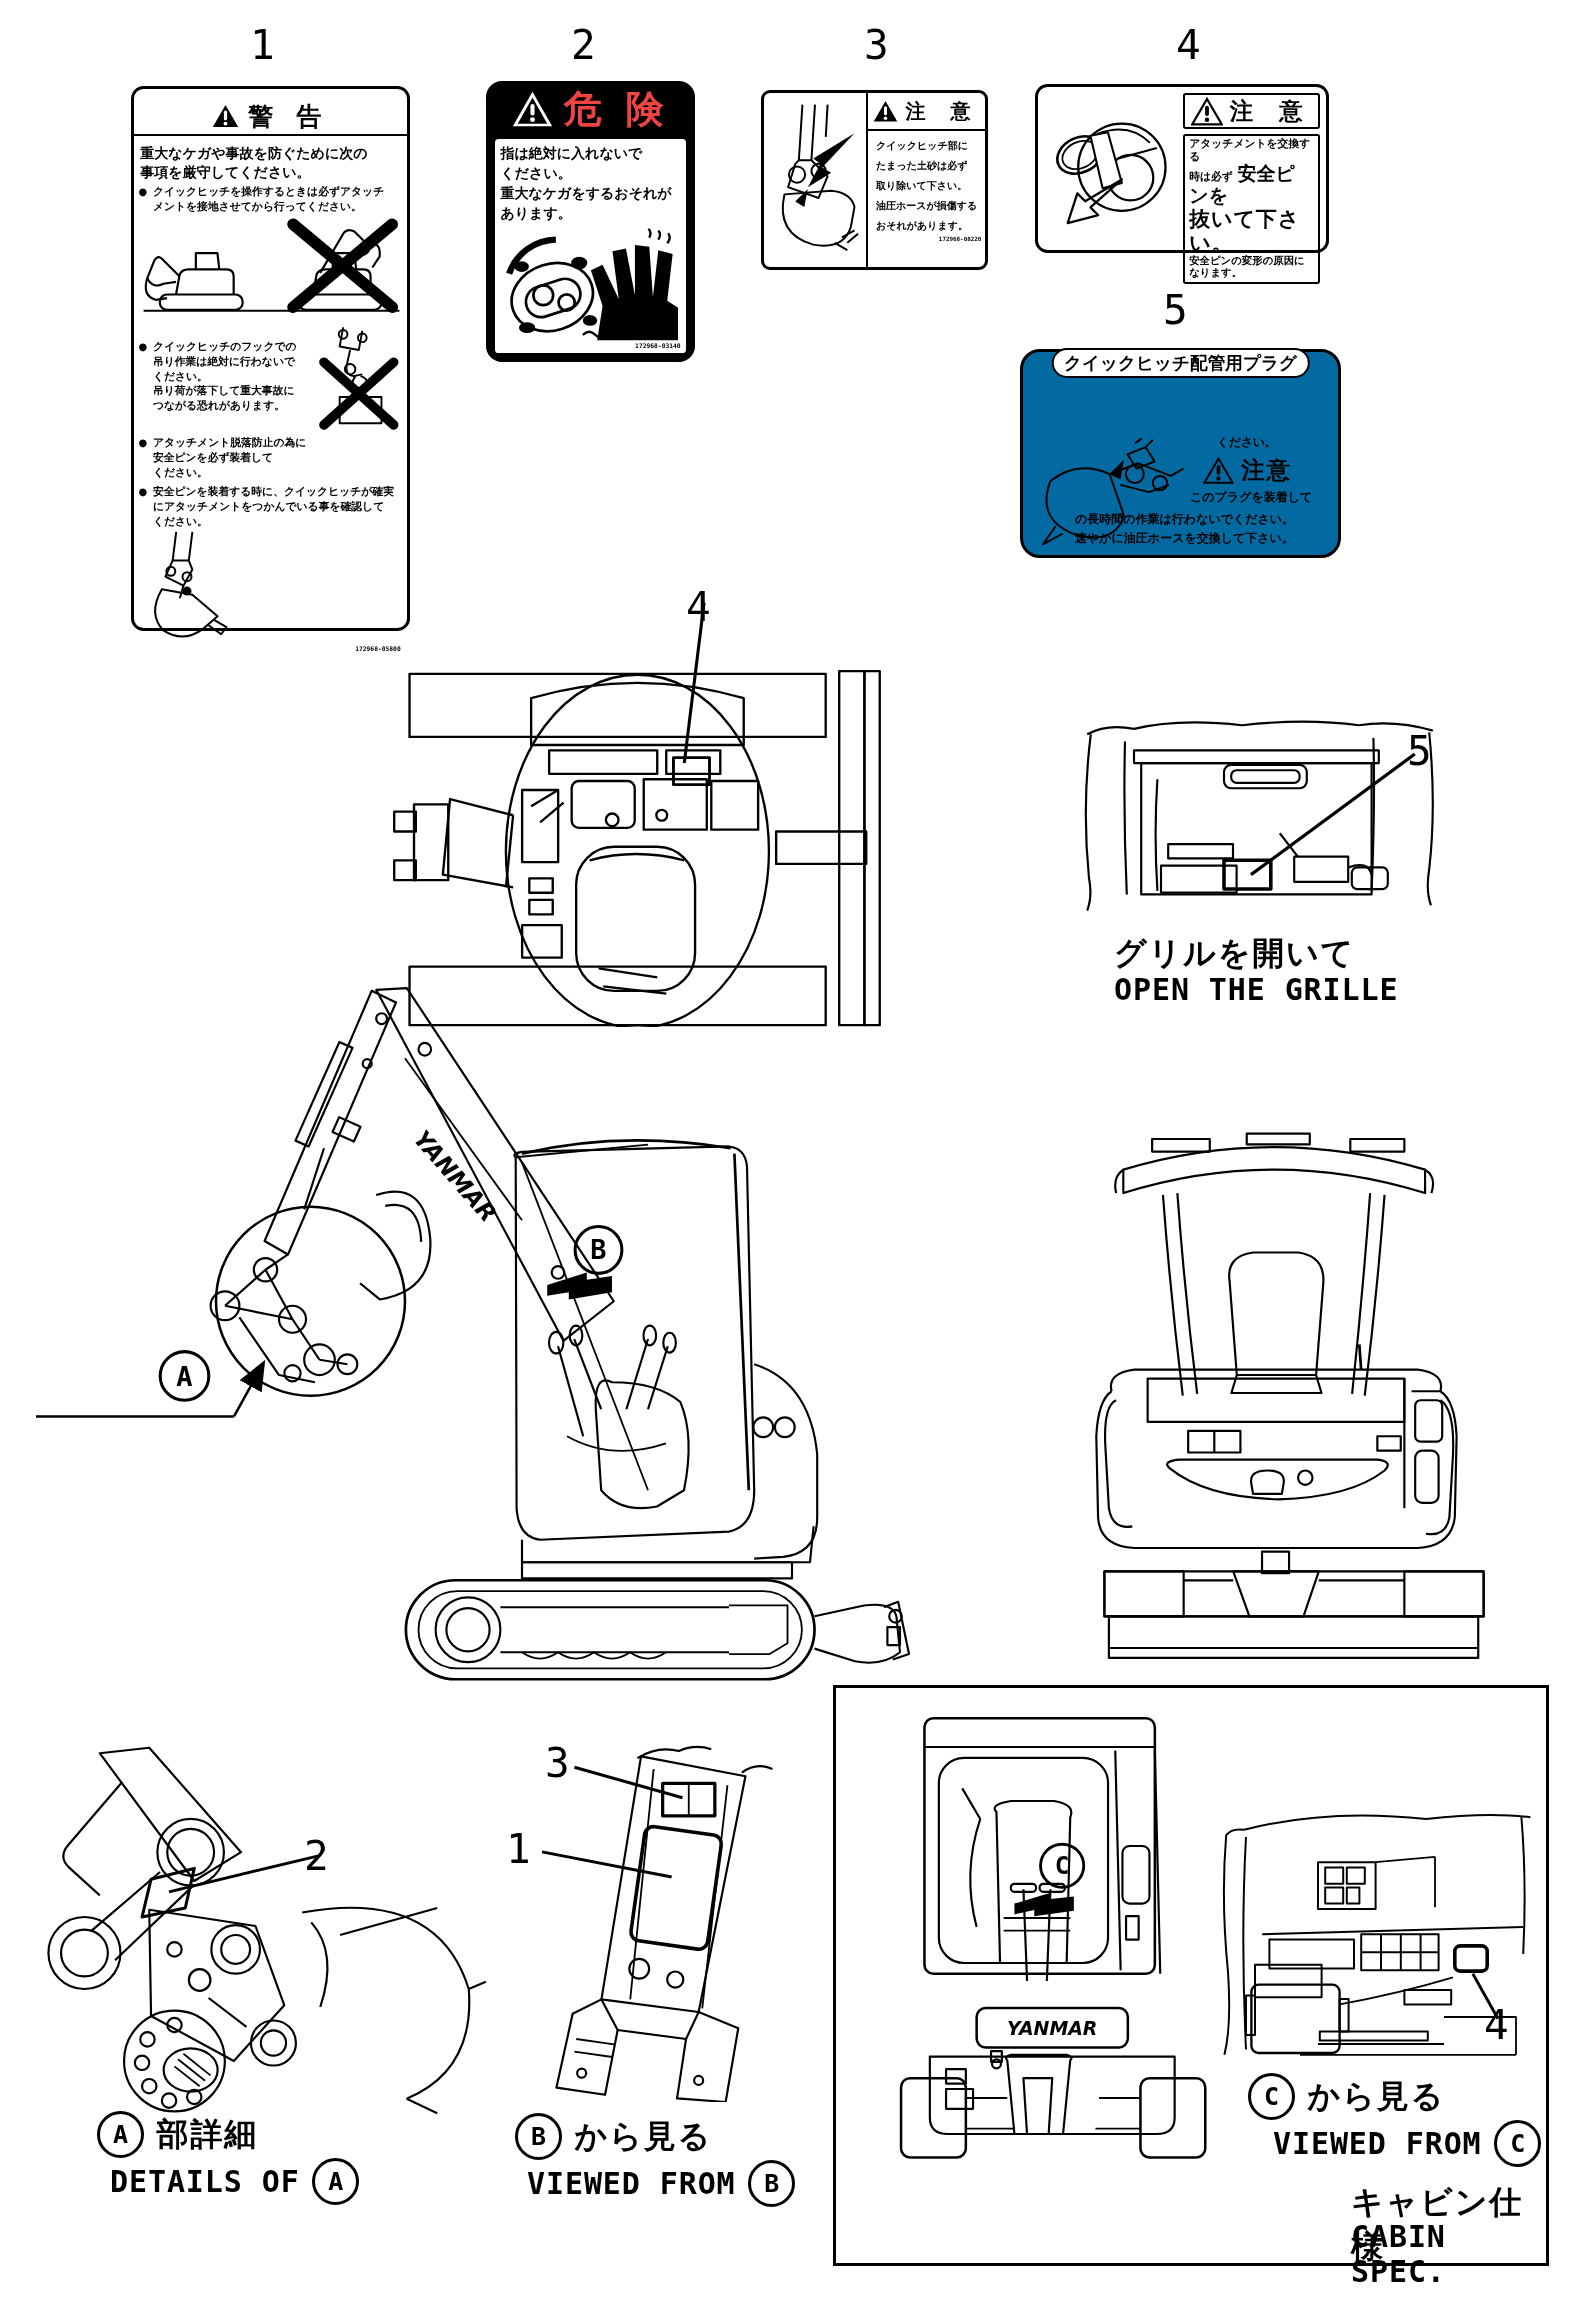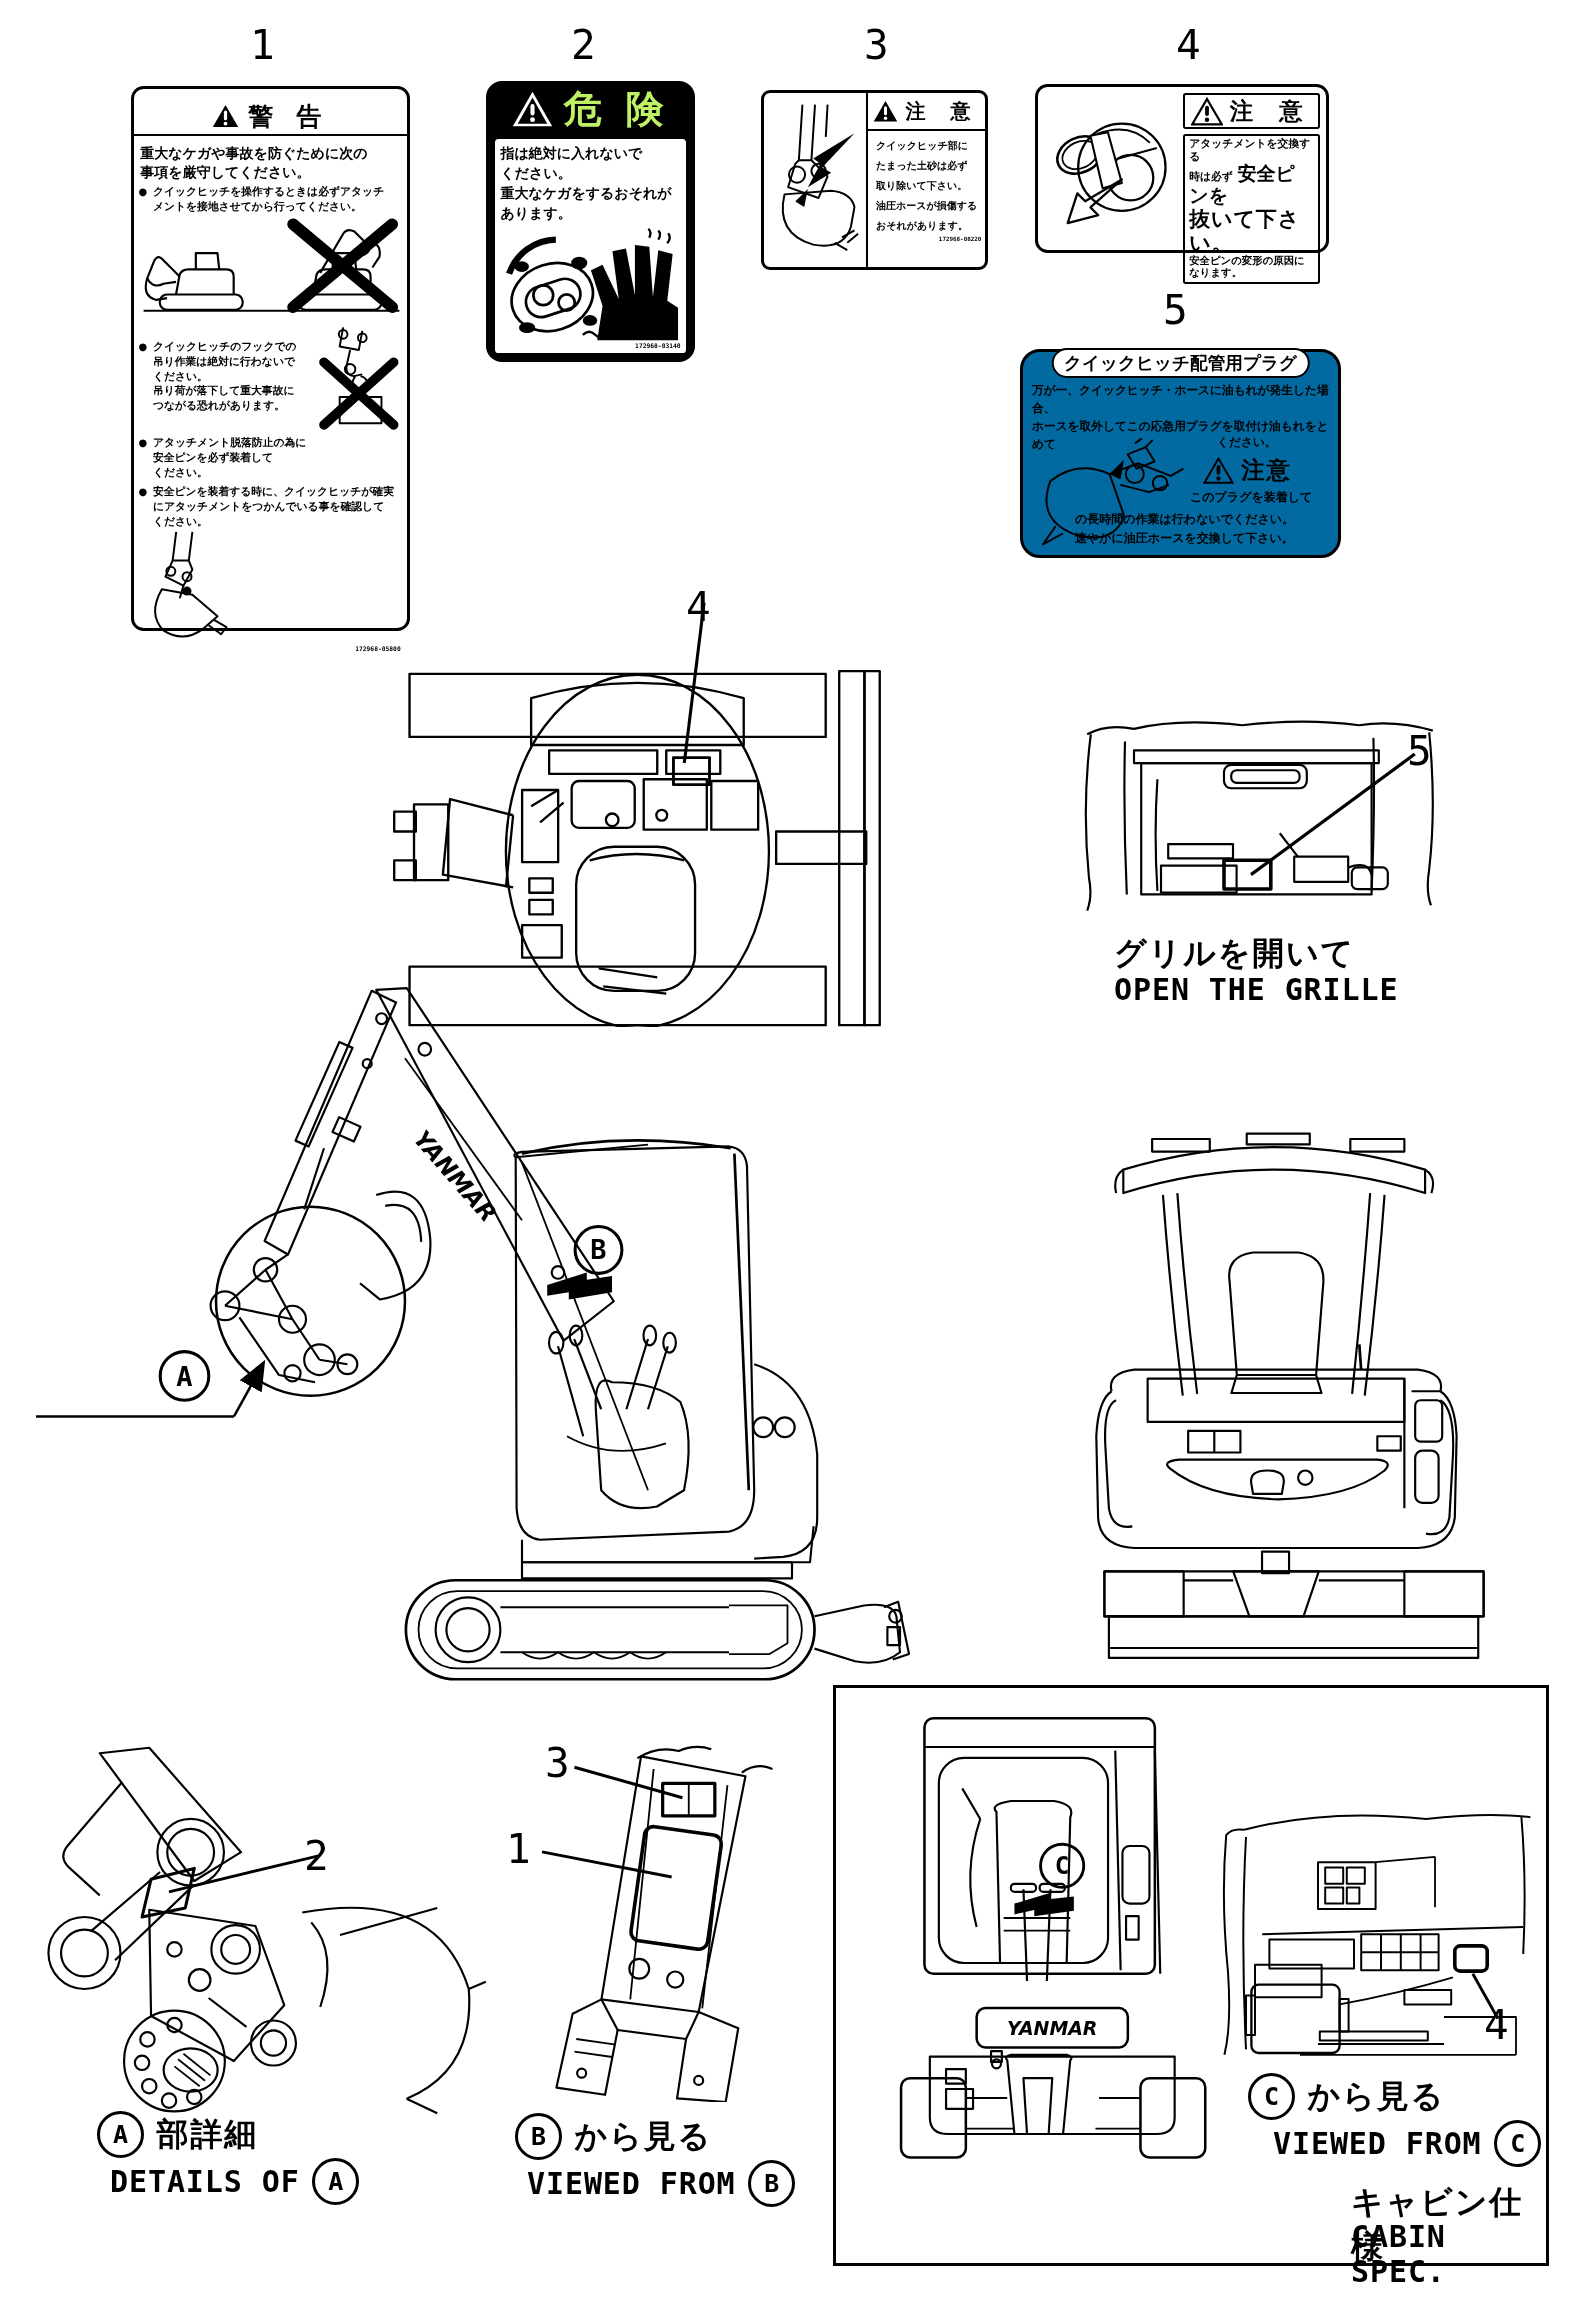--- a/index.html
+++ b/index.html
@@ -25,21 +25,21 @@
         border-bottom:2.7px solid #000;padding:2.7px 0 1.8px;margin:8px -6.3px;}
   .lbl1 .head span{font-size:25px;font-weight:700;letter-spacing:7.2px;}
   .lbl1 .intro{font-size:14px;font-weight:700;line-height:1.3;margin-top:3.6px;}
   .bul{position:relative;padding-left:12.6px;font-size:10.8px;font-weight:700;line-height:1.38;margin-top:4.5px;}
   .bul::before{content:"●";position:absolute;left:-1.8px;top:0;font-size:10px;}
   .bul-row{display:flex;gap:1.8px;align-items:center;}
   .tiny-code{font-size:6.3px;font-weight:700;text-align:right;font-family:"DejaVu Sans Mono",monospace;}
   
   .lbl2{left:486px;top:81px;width:209px;height:281px;background:#000;border-radius:16px;box-sizing:border-box;}
   .lbl2 .head{display:flex;align-items:center;justify-content:center;gap:10.8px;height:56px;}
-  .lbl2 .head span{color:#bef264;font-size:38px;font-weight:700;letter-spacing:5.4px;}
+  .lbl2 .head span{color:#ef4444;font-size:38px;font-weight:700;letter-spacing:5.4px;}
   .lbl2 .panel{position:absolute;left:9px;right:9px;top:58px;bottom:9px;background:#fff;border-radius:3.6px;
         padding:5.4px 5.4px 1.8px;box-sizing:border-box;}
   .lbl2 .panel .txt{font-size:14px;font-weight:700;line-height:1.42;}
   
   .lbl3{left:761px;top:90px;width:227px;height:180px;border:3.6px solid #000;border-radius:9px;
         box-sizing:border-box;display:flex;background:#fff;}
   .lbl3 .ill{width:104px;border-right:2.7px solid #000;box-sizing:border-box;display:flex;align-items:center;justify-content:center;}
   .lbl3 .col{flex:1;display:flex;flex-direction:column;}
   .lbl3 .head{display:flex;align-items:center;justify-content:center;gap:7.2px;height:36px;border-bottom:2.7px solid #000;}
   .lbl3 .head span{font-size:20px;font-weight:700;letter-spacing:9px;}
@@ -264,22 +264,20 @@
              <span class="b1">安全ピンを</span></div>
         <div class="b2">抜いて下さい。</div>
         <div class="s pre" style="font-size:10.4px;">安全ピンの変形の原因に
 なります。</div>
       </div>
     </div>
   </div>
 
   <div class="abs lbl5">
     <div class="title">クイックヒッチ配管用プラグ</div>
-    <div class="body pre">万が一、クイックヒッチ・ホースに油もれが発生した場合、
-ホースを取外してこの応急用プラグを取付け油もれをとめて</div>
     <div class="body2">ください。</div>
     <svg class="abs" style="left:10.8px;top:86px;" width="153" height="110" viewBox="0 0 170 122">
       <g stroke="#000" stroke-width="2.2" fill="none" stroke-linejoin="round">
         <path d="M18 48 Q2 92 48 108 Q90 118 100 86 L84 40 Q48 24 18 48 Z"></path>
         <path d="M24 98 L10 118 L32 106"></path>
         <path d="M84 40 L116 28 L152 42 L166 34"></path>
         <circle cx="112" cy="40" r="10"></circle>
           <circle cx="140" cy="50" r="8"></circle>
         <path d="M96 52 L128 60 L150 52"></path>
         <path d="M104 18 L124 10 L134 26 L114 34 Z"></path>

